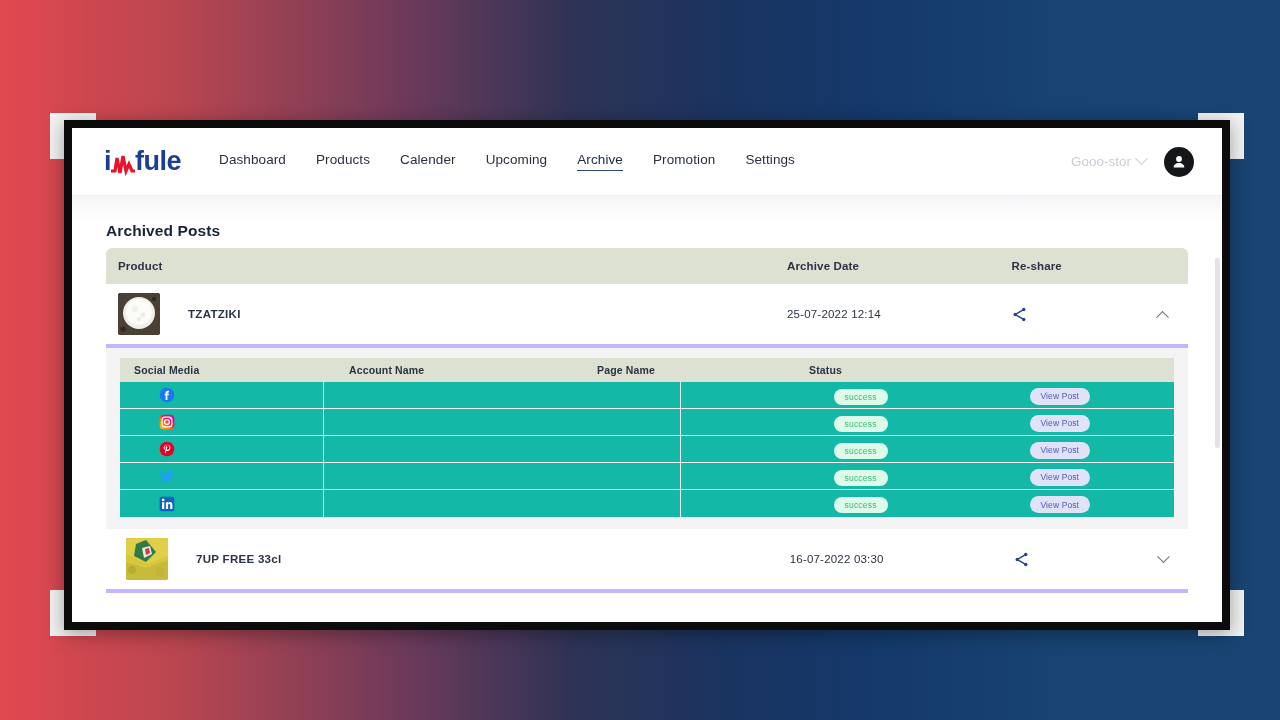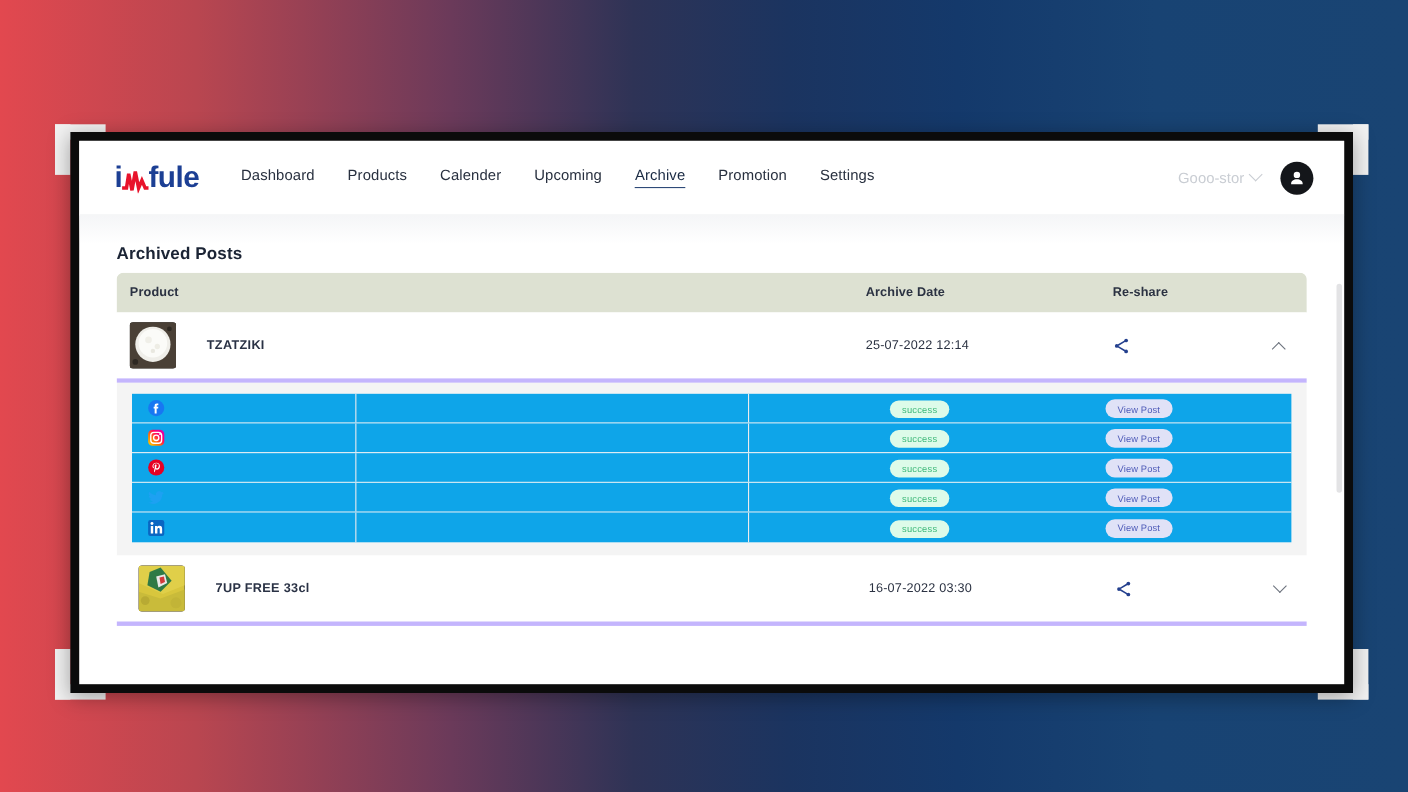--- a/index.html
+++ b/index.html
@@ -195,24 +195,25 @@
   .sub-th { font-size: 10.5px; color: #2b3242; font-weight: 600; letter-spacing: 0.15px; }
   .sc-social  { width: 215px; }
   .sc-account { width: 248px; }
   .sc-page    { width: 212px; }
   .sc-status  { width: 196px; }
   .sc-action  { width: 120px; }
 
   .sub-row {
     display: flex; align-items: center;
     height: 27px;
-    background: #0ea5e9;
+    background: #14b8a6;
     padding-left: 14px;
     border-bottom: 1px solid #f3f3f4;
     position: relative;
+    justify-content: center;
   }
   .sub-row .sm-ico { width: 16px; height: 16px; display:block; }
   .badge {
     display: inline-block;
     background: #ddfbe9;
     color: #3cb878;
     font-size: 8.5px;
     padding: 3px 11px;
     border-radius: 9px;
     letter-spacing: 0.2px;
@@ -350,20 +351,27 @@
           </div>
           <div class="cell col-toggle">
             <span class="chev-btn">
                 <span class="chev-up"></span>
               </span>
           </div>
         </div>
 
         <div class="subpanel">
           <div class="sub-table">
+            <div class="sub-head">
+              <div class="sub-th sc-social">Social Media</div>
+              <div class="sub-th sc-account">Account Name</div>
+              <div class="sub-th sc-page">Page Name</div>
+              <div class="sub-th sc-status">Status</div>
+              <div class="sub-th sc-action"></div>
+            </div>
 
             <div class="sub-row">
               <div class="hairline" style="left:203px;"></div>
                 <div class="hairline" style="left:560px;"></div>
               <div class="sc-social">
                 <svg class="sm-ico" viewBox="0 0 24 24">
                     <circle cx="12" cy="12" r="11" fill="#1877f2"></circle>
                     <path d="M14.6 12.4h-2v7h-2.7v-7H8.5v-2.3h1.4V8.8c0-1.9.8-3 3-3h2v2.3h-1.3c-.8 0-.9.3-.9 1v1h2.2l-.3 2.3z" fill="#fff"></path>
                   </svg>
               </div>

